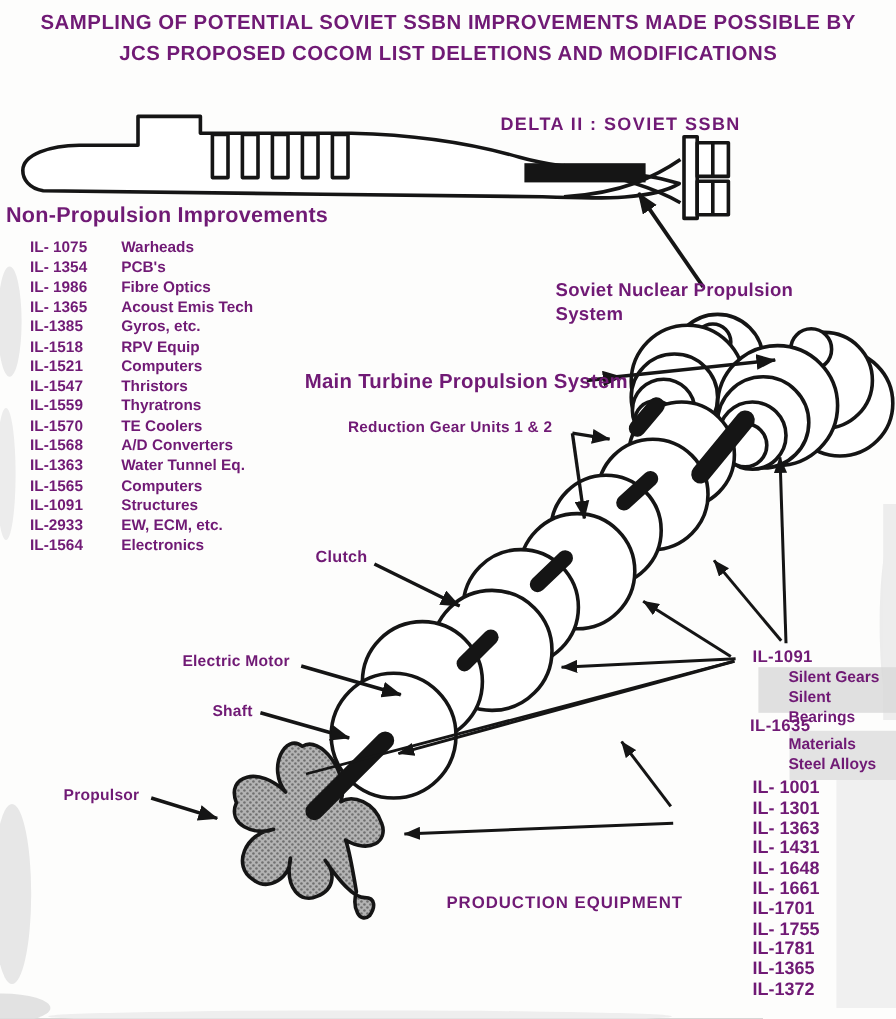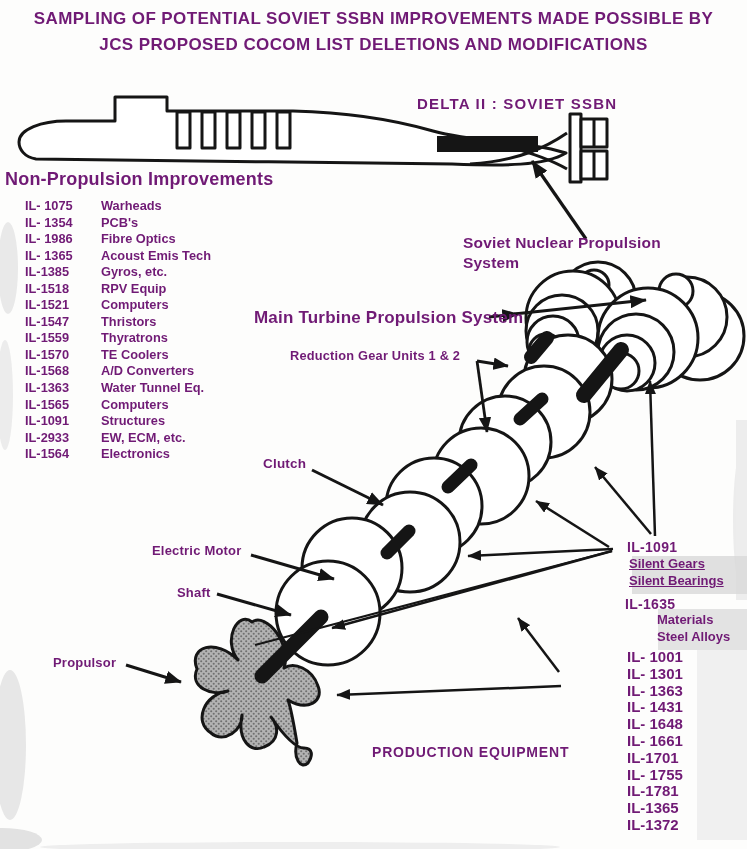--- a/index.html
+++ b/index.html
@@ -13,21 +13,21 @@
   .title{
     position:absolute;left:0;right:0;top:6px;z-index:2;text-align:center;
     font-size:17px;line-height:26px;letter-spacing:.4px;
   }
   .np-list{position:absolute;left:14px;top:198px;z-index:2;font-size:12.8px;}
   .np-row{display:flex;height:16.55px;line-height:16.55px;}
   .np-code{width:76px;padding-left:11px;}
   .co{position:absolute;z-index:2;}
   .co-code{font-size:14px;line-height:16px;letter-spacing:.3px;}
   .co-items{font-size:13px;line-height:17.2px;}
-  .co-items.ind1{margin-left:2px;text-decoration:underline;}
+  .co-items.ind1{margin-left:30px;}
   .co-items.ind2{margin-left:32px;}
   .prod-list{position:absolute;left:627px;top:649px;z-index:2;font-size:15px;line-height:16.8px;}
   .sov{line-height:19.5px;font-size:15.5px;}
 </style>
 </head>
 <body>
 
 <div class="page">
 
   <svg class="art" width="747" height="849" viewBox="0 0 747 849">

